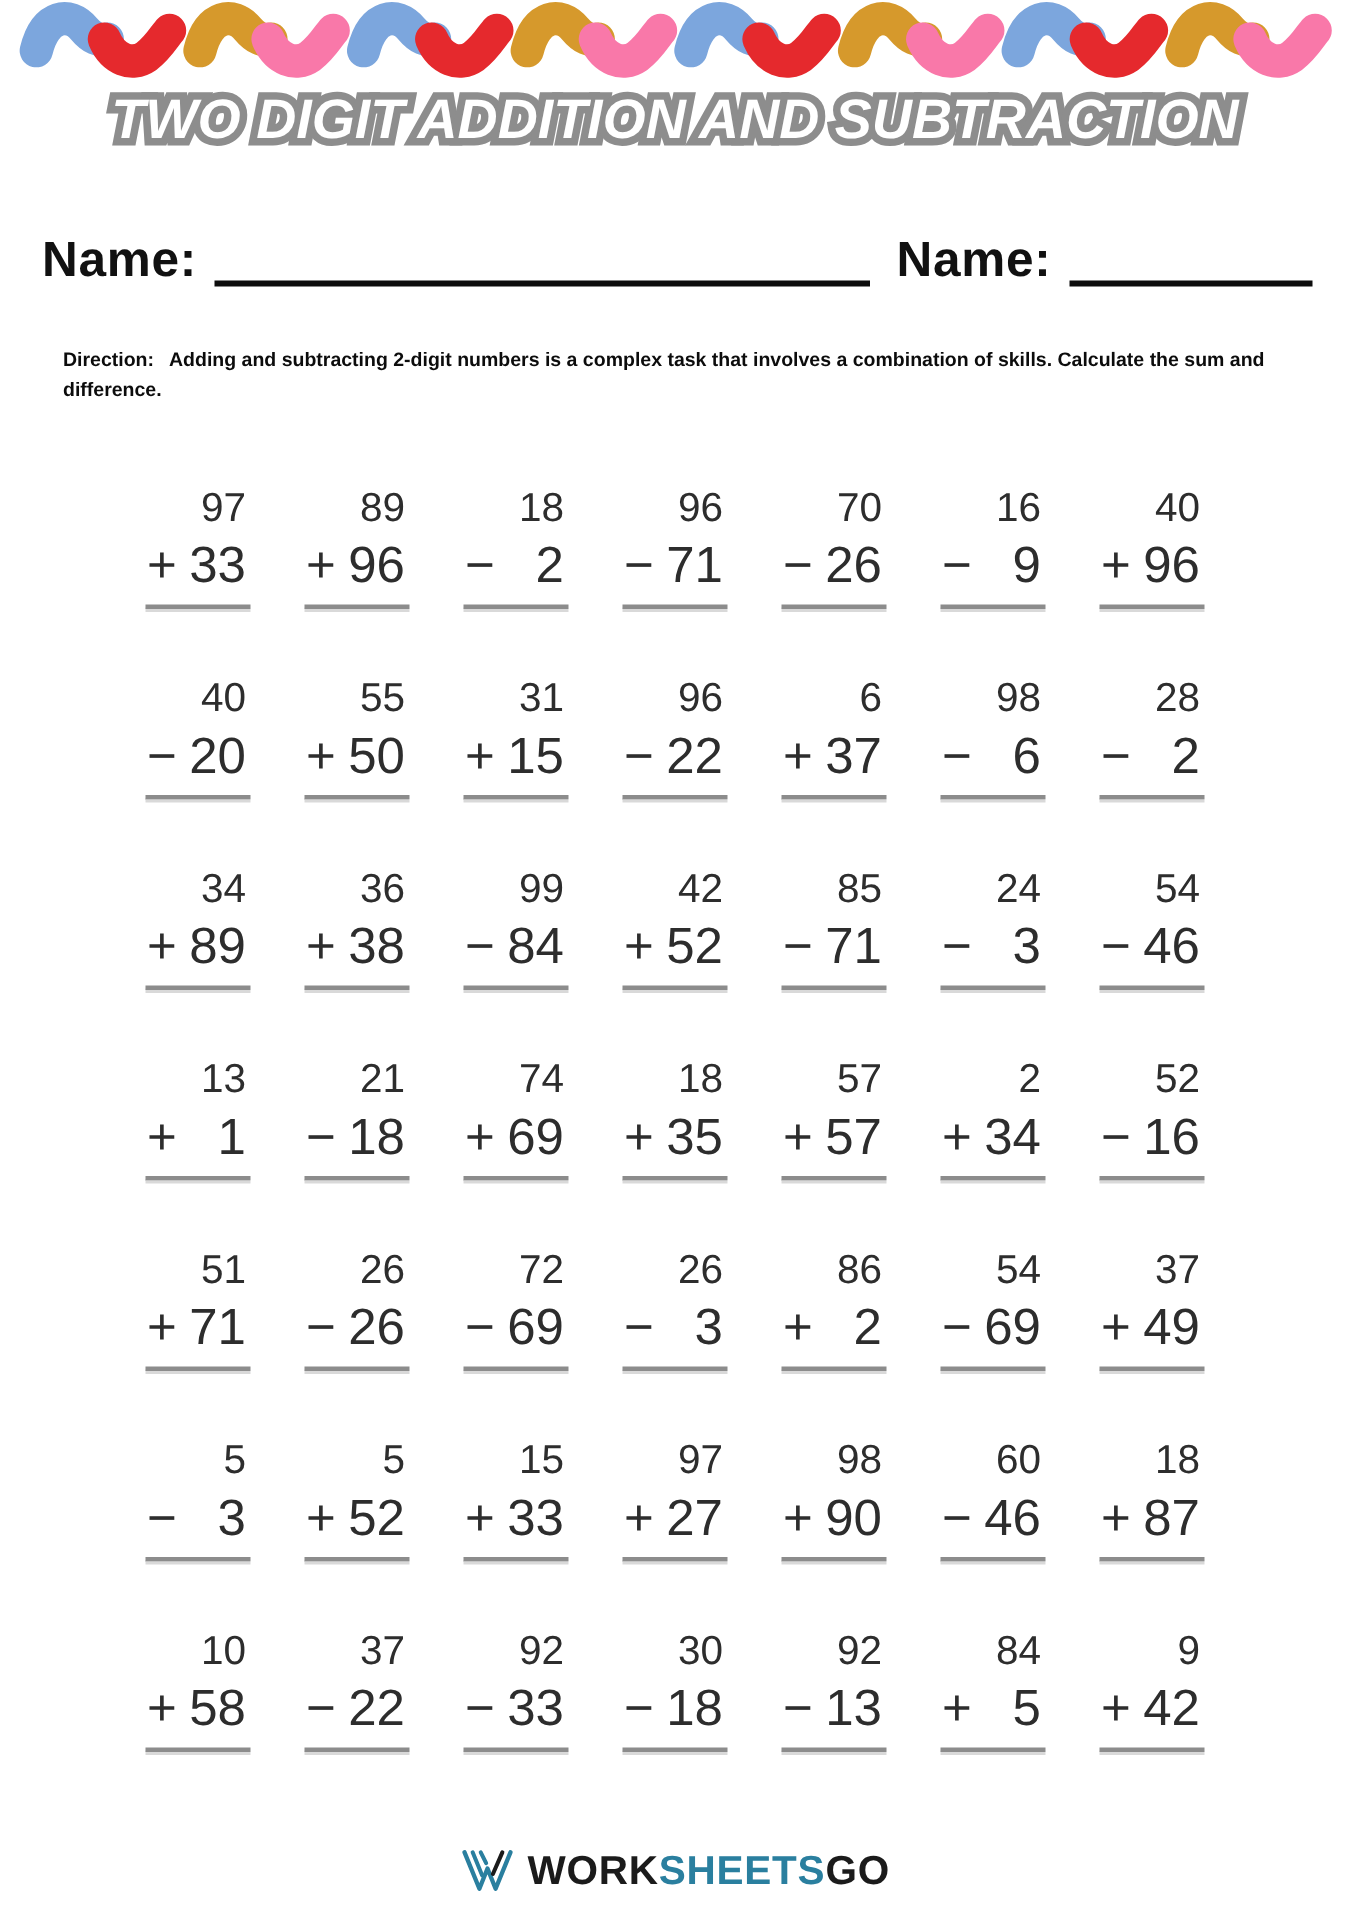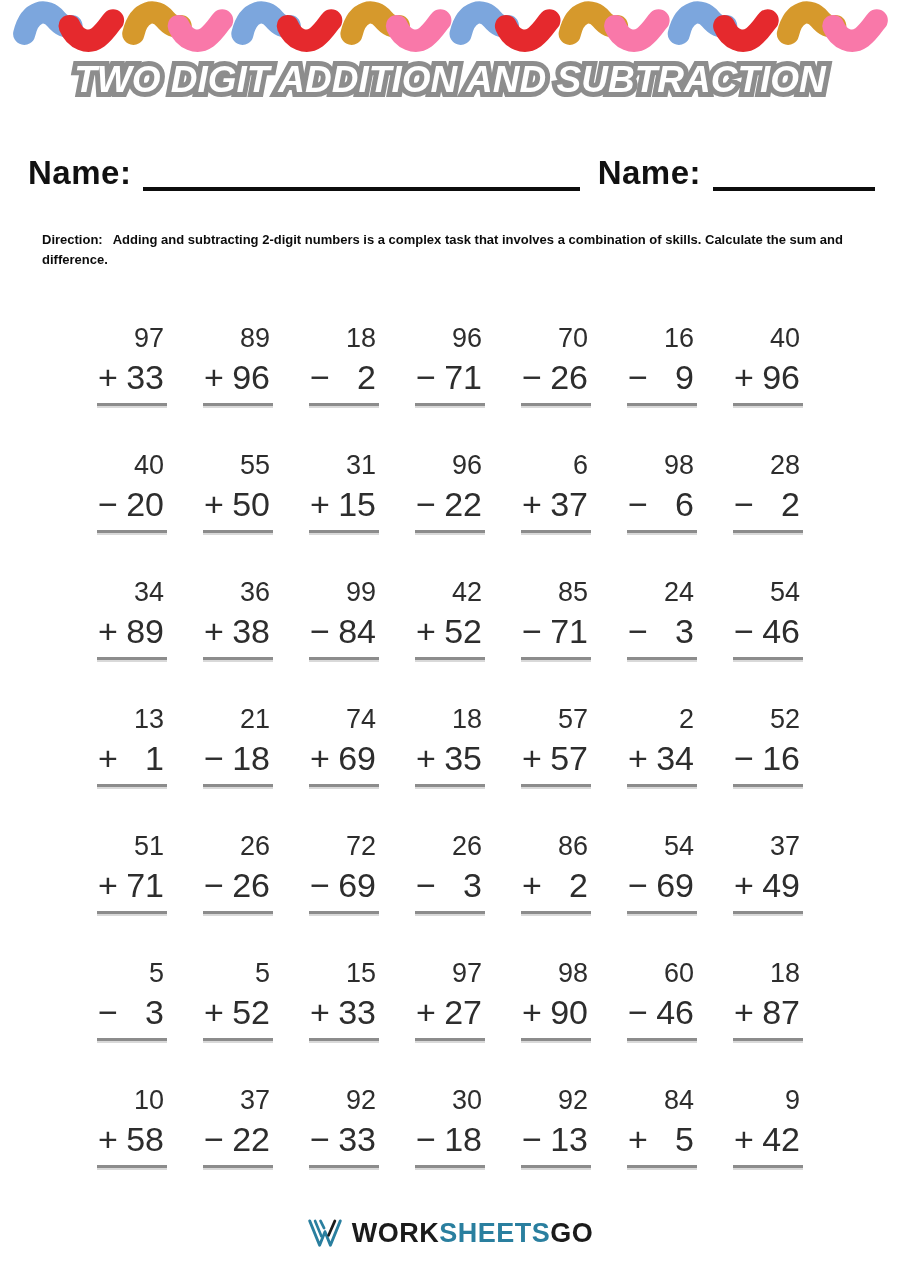--- a/index.html
+++ b/index.html
@@ -97,21 +97,21 @@
     margin-top: 7px;
     border-bottom: 3px solid #8c8c8c;
     box-shadow: 0 2px 0 #d9d9d9;
     height: 0;
   }
 
   
   .footer {
     position: absolute;
     left: 0; right: 0;
-    bottom: 24px;
+    bottom: 10px;
     display: flex;
     justify-content: center;
     align-items: center;
     gap: 9px;
   }
   .brand-text {
     font-size: 27px;
     font-weight: 800;
     letter-spacing: 0.5px;
     white-space: nowrap;

